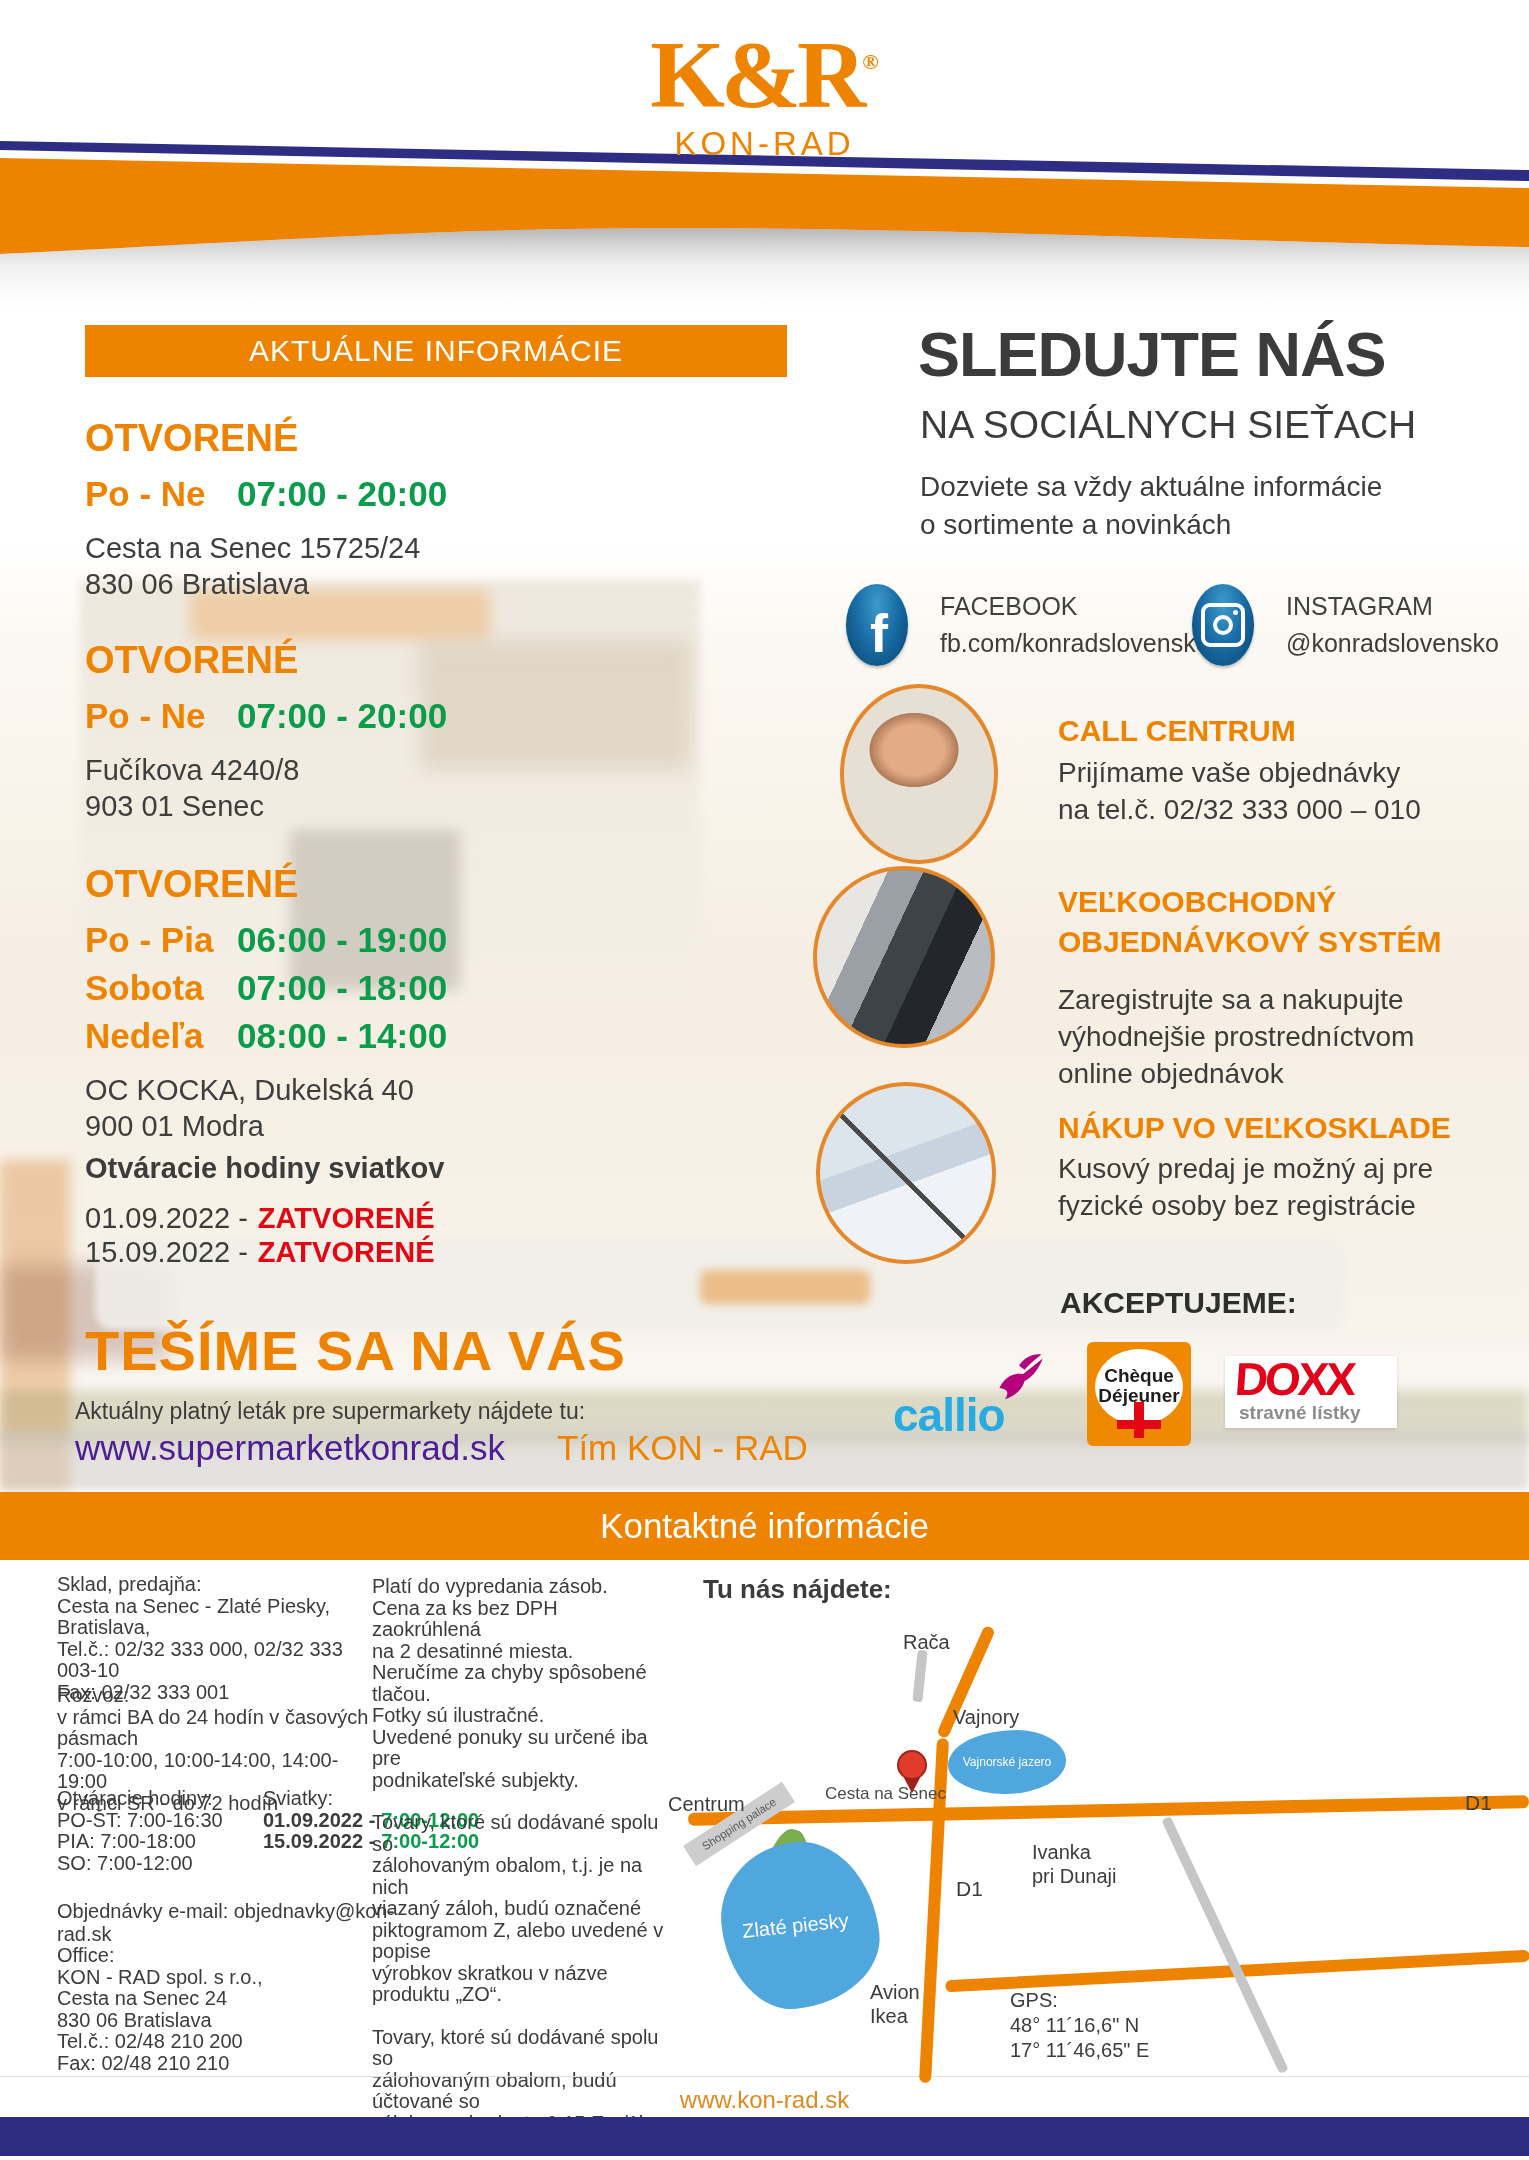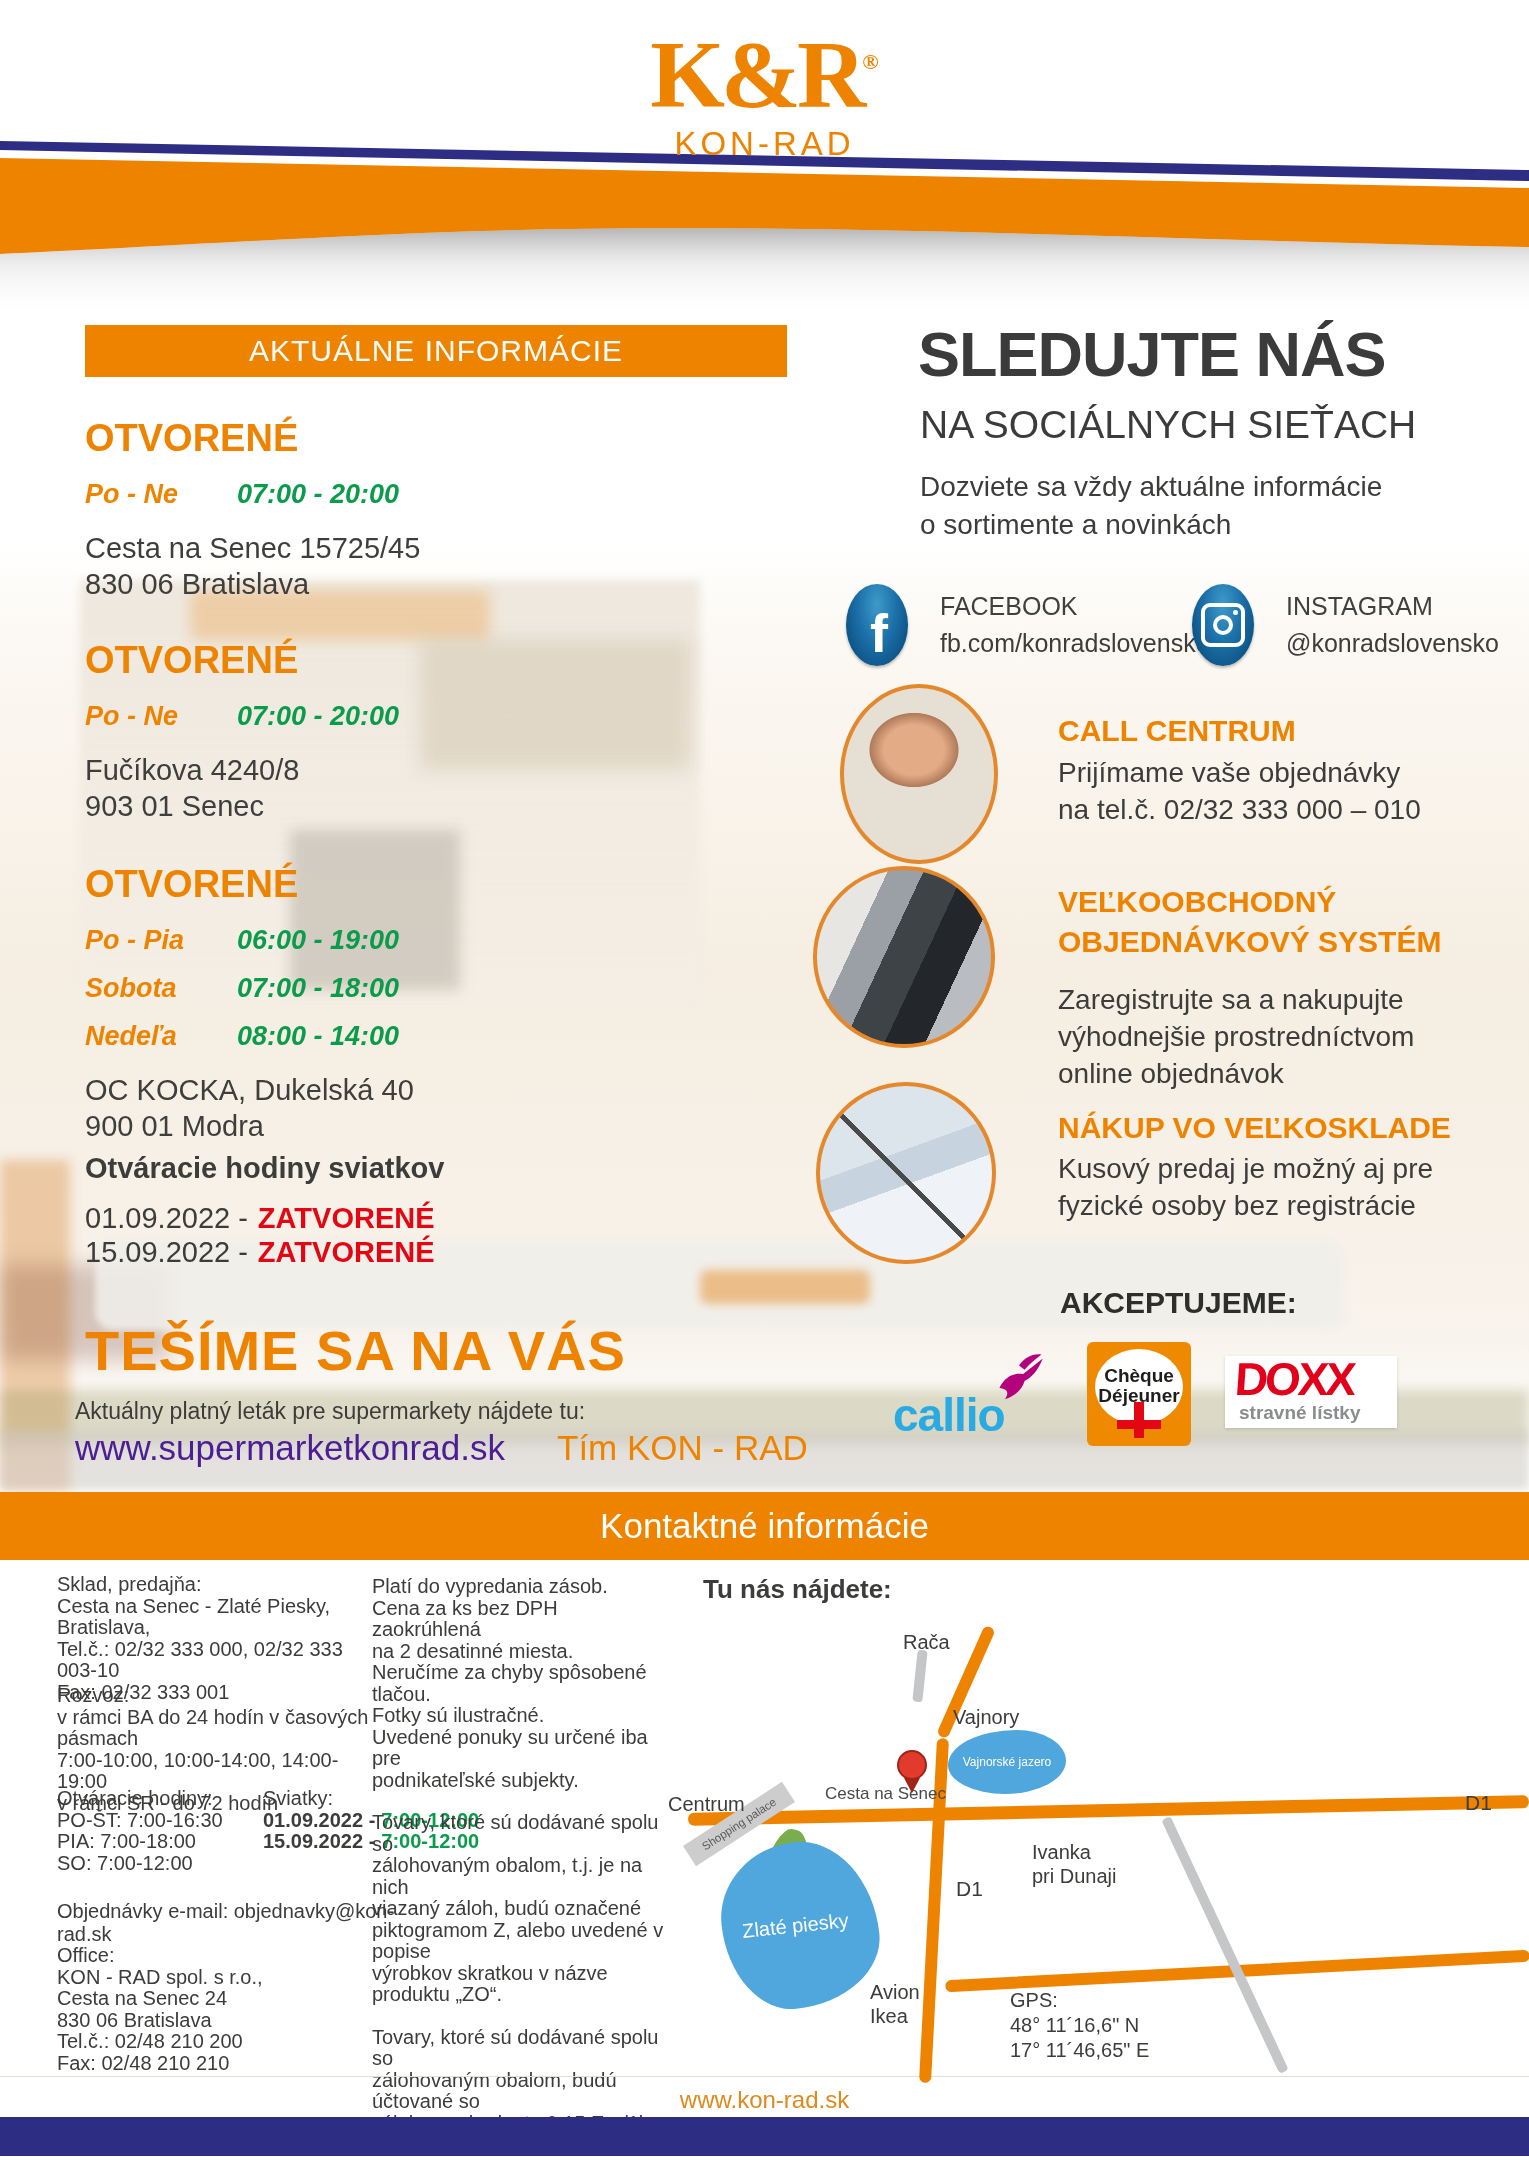--- a/index.html
+++ b/index.html
@@ -33,21 +33,21 @@
   .blob8{left:700px;top:725px;width:170px;height:34px;background:rgba(230,140,40,.5);filter:blur(5px);border-radius:8px;}
   .blob9{left:0;top:845px;width:1529px;height:55px;background:rgba(152,152,96,.32);filter:blur(6px);}
   .blob10{left:0;top:885px;width:1529px;height:60px;background:rgba(205,202,196,.55);filter:blur(4px);}
 
   
   #bar-aktualne{left:85px;top:325px;width:702px;height:52px;background:#EE8300;color:#fff;
     font-size:30px;letter-spacing:1px;display:flex;align-items:center;justify-content:center;}
   .hours-section{left:85px;width:660px;}
   #section-1{top:418px;} #section-2{top:640px;} #section-3{top:864px;}
   .hours-title{font-size:38px;font-weight:bold;color:#EE8300;line-height:40px;margin-bottom:12px;}
-  .hours-row{display:flex;font-size:27px;font-weight:bold;line-height:48px;font-style:italic;}
+  .hours-row{display:flex;font-size:35px;font-weight:bold;line-height:48px;}
   .hours-row .days{color:#EE8300;width:152px;}
   .hours-row .time{color:#0A9B4B;}
   .hours-addr{margin-top:12px;font-size:29px;line-height:36px;color:#3E3E3D;}
   #holiday{left:85px;top:1152px;}
   #holiday .h-title{font-size:29px;font-weight:bold;color:#3C3C3B;}
   #holiday .h-rows{margin-top:16px;}
   #holiday .h-row{font-size:29px;line-height:34px;display:flex;}
   #holiday .h-date{color:#3C3C3B;margin-right:10px;}
   #holiday .h-status{color:#E30613;font-weight:bold;}
   #closing{left:85px;top:1318px;width:702px;text-align:left;font-size:56px;font-weight:bold;
@@ -199,21 +199,21 @@
   </div>
 
   <div id="bar-aktualne" class="abs">AKTUÁLNE INFORMÁCIE</div>
 
   <div id="section-1" class="abs hours-section">
     <div class="hours-title">OTVORENÉ</div>
     <div class="hours-row">
       <span class="days">Po - Ne</span>
       <span class="time">07:00 - 20:00</span>
     </div>
-    <div class="hours-addr pre">Cesta na Senec 15725/45
+    <div class="hours-addr pre">Cesta na Senec 15725/24
 830 06 Bratislava</div>
   </div>
 
   <div id="section-2" class="abs hours-section">
     <div class="hours-title">OTVORENÉ</div>
     <div class="hours-row">
       <span class="days">Po - Ne</span>
       <span class="time">07:00 - 20:00</span>
     </div>
     <div class="hours-addr pre">Fučíkova 4240/8

